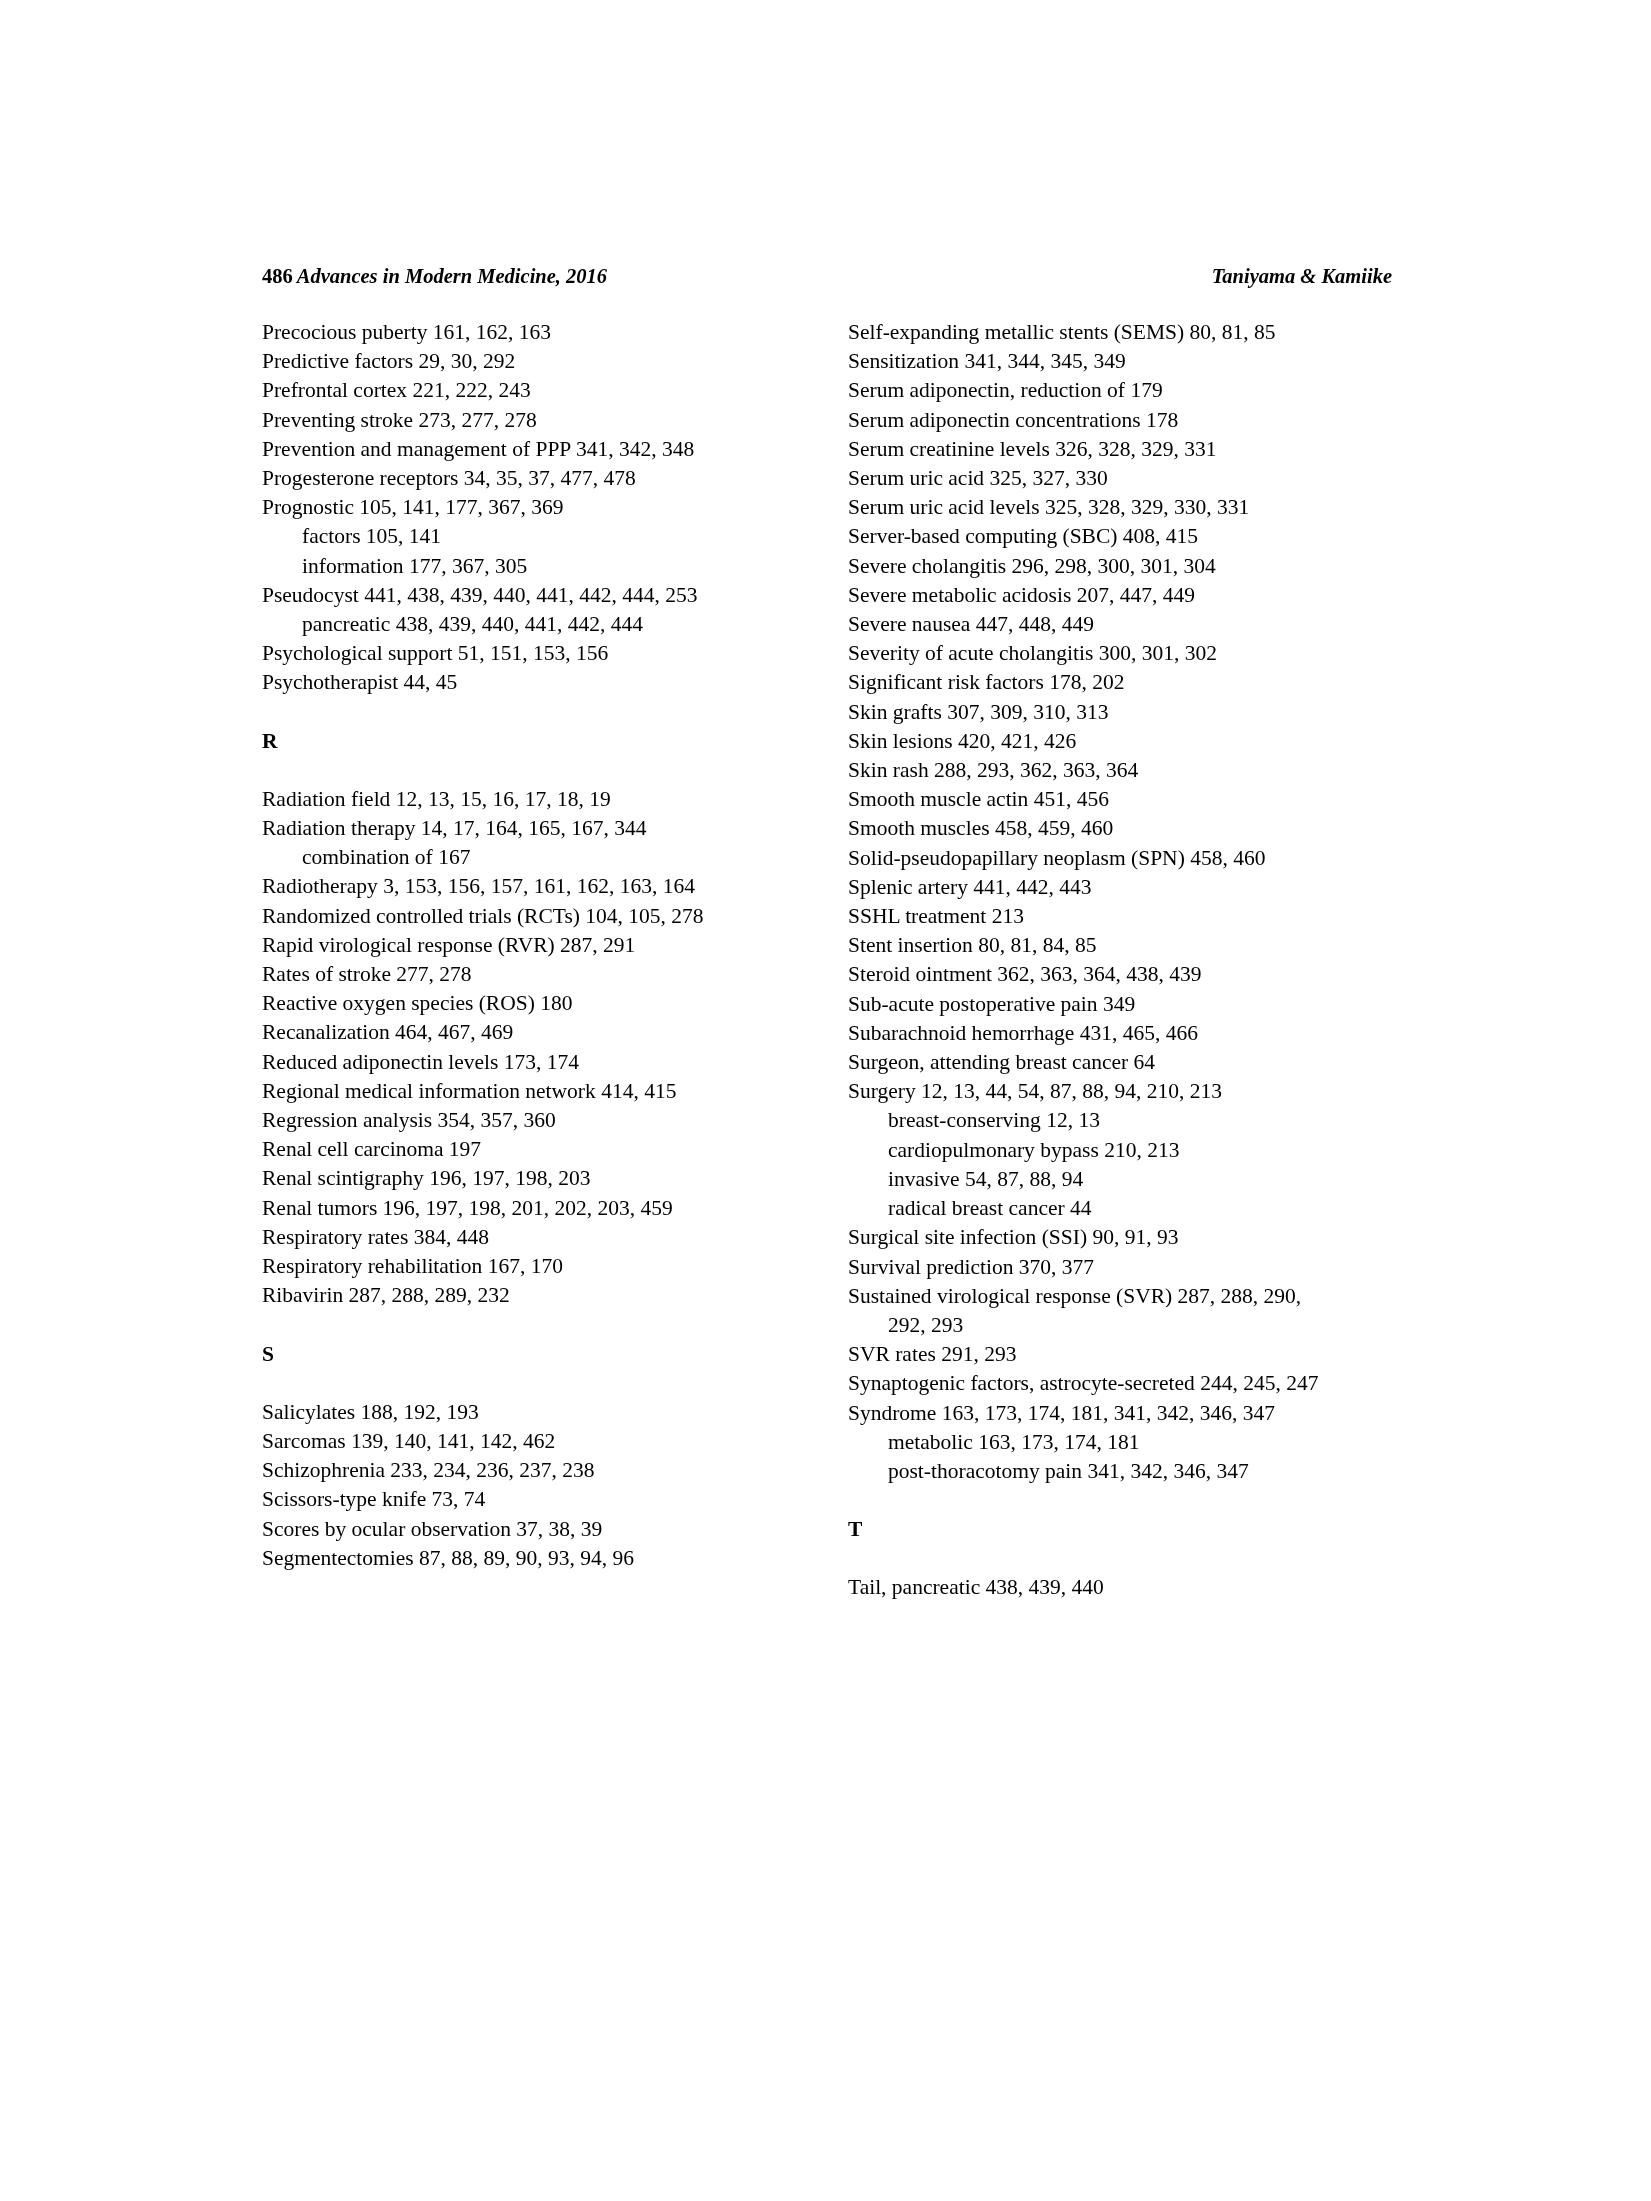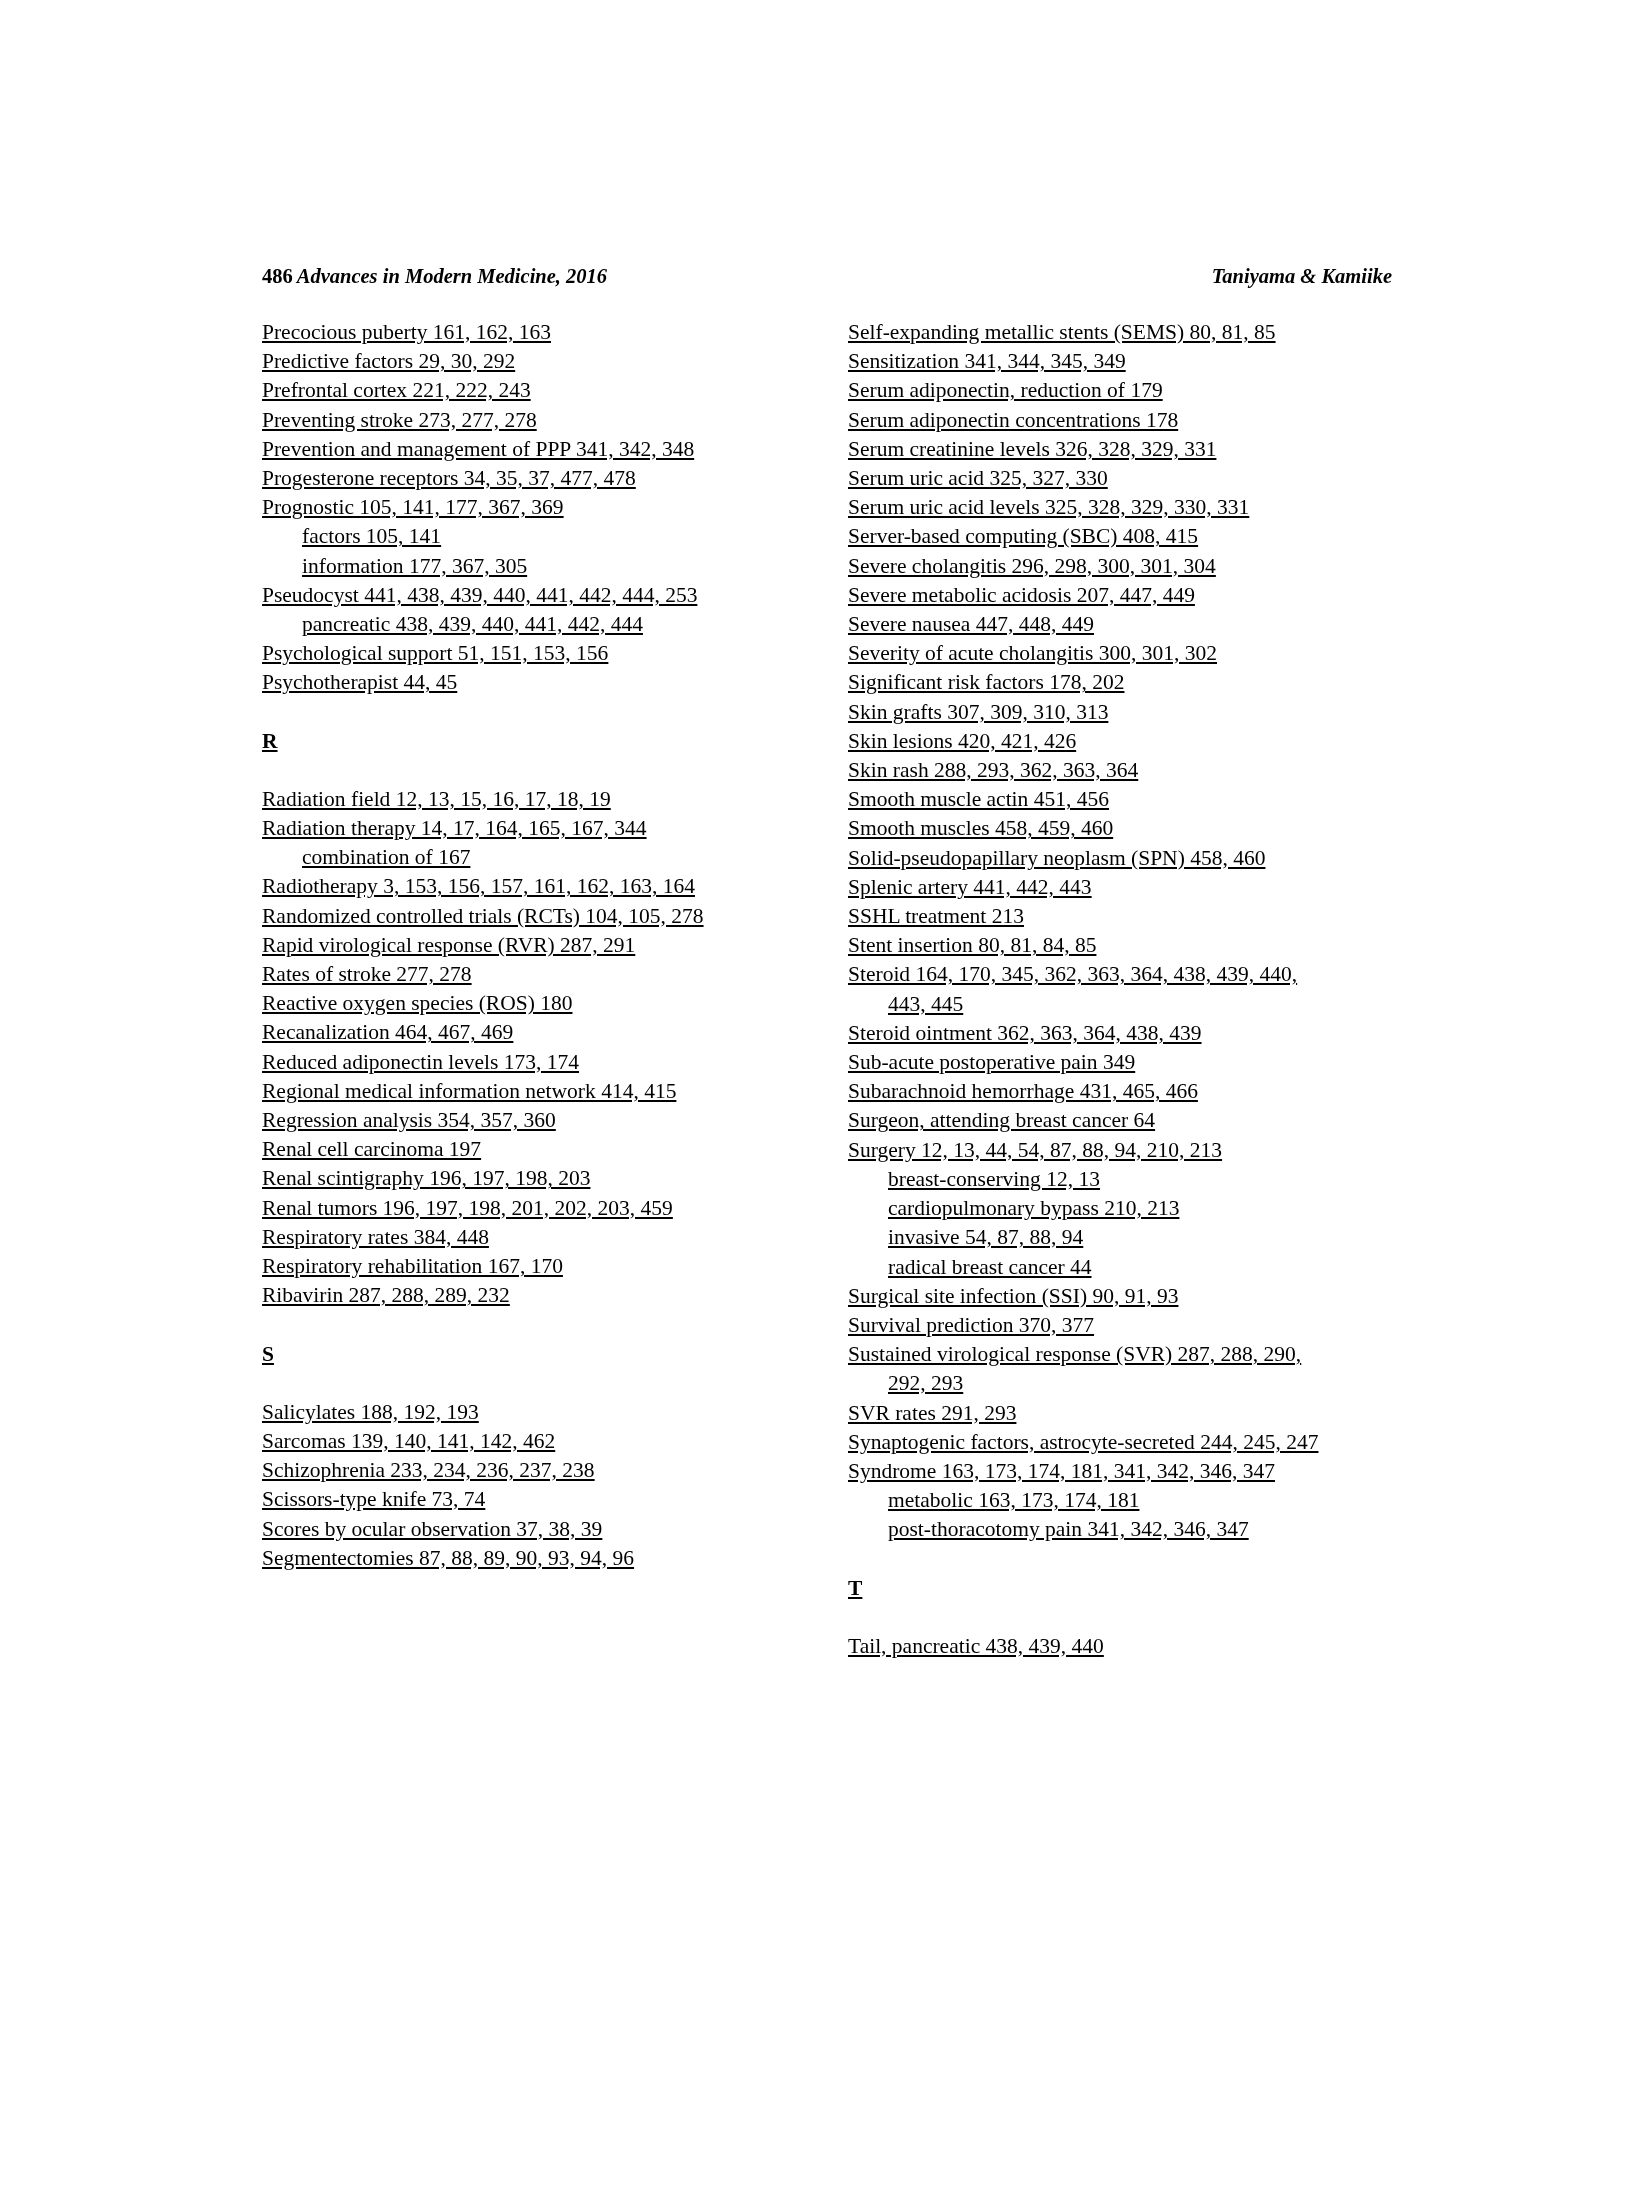--- a/index.html
+++ b/index.html
@@ -49,21 +49,20 @@
     top: 318px;
     width: 1140px;
     height: 1560px;
   }
   .col {
     position: absolute;
     top: 0;
     width: 492px;
     font-size: 21.5px;
     line-height: 29.2px;
-    text-decoration: underline;
   }
   .col-left { left: 0; }
   .col-right { left: 586px; }
 
   .entry {
     margin: 0;
     padding: 0;
     text-indent: 0;
   }
   
@@ -156,21 +155,20 @@
         <div class="entry l0">Significant risk factors 178, 202</div>
         <div class="entry l0">Skin grafts 307, 309, 310, 313</div>
         <div class="entry l0">Skin lesions 420, 421, 426</div>
         <div class="entry l0">Skin rash 288, 293, 362, 363, 364</div>
         <div class="entry l0">Smooth muscle actin 451, 456</div>
         <div class="entry l0">Smooth muscles 458, 459, 460</div>
         <div class="entry l0">Solid-pseudopapillary neoplasm (SPN) 458, 460</div>
         <div class="entry l0">Splenic artery 441, 442, 443</div>
         <div class="entry l0">SSHL treatment 213</div>
         <div class="entry l0">Stent insertion 80, 81, 84, 85</div>
-        <div class="entry l0">Steroid 164, 170, 345, 362, 363, 364, 438, 439, 440, 443, 445</div>
         <div class="entry l0">Steroid ointment 362, 363, 364, 438, 439</div>
         <div class="entry l0">Sub-acute postoperative pain 349</div>
         <div class="entry l0">Subarachnoid hemorrhage 431, 465, 466</div>
         <div class="entry l0">Surgeon, attending breast cancer 64</div>
         <div class="entry l0">Surgery 12, 13, 44, 54, 87, 88, 94, 210, 213</div>
         <div class="entry l1">breast-conserving 12, 13</div>
         <div class="entry l1">cardiopulmonary bypass 210, 213</div>
         <div class="entry l1">invasive 54, 87, 88, 94</div>
         <div class="entry l1">radical breast cancer 44</div>
         <div class="entry l0">Surgical site infection (SSI) 90, 91, 93</div>

